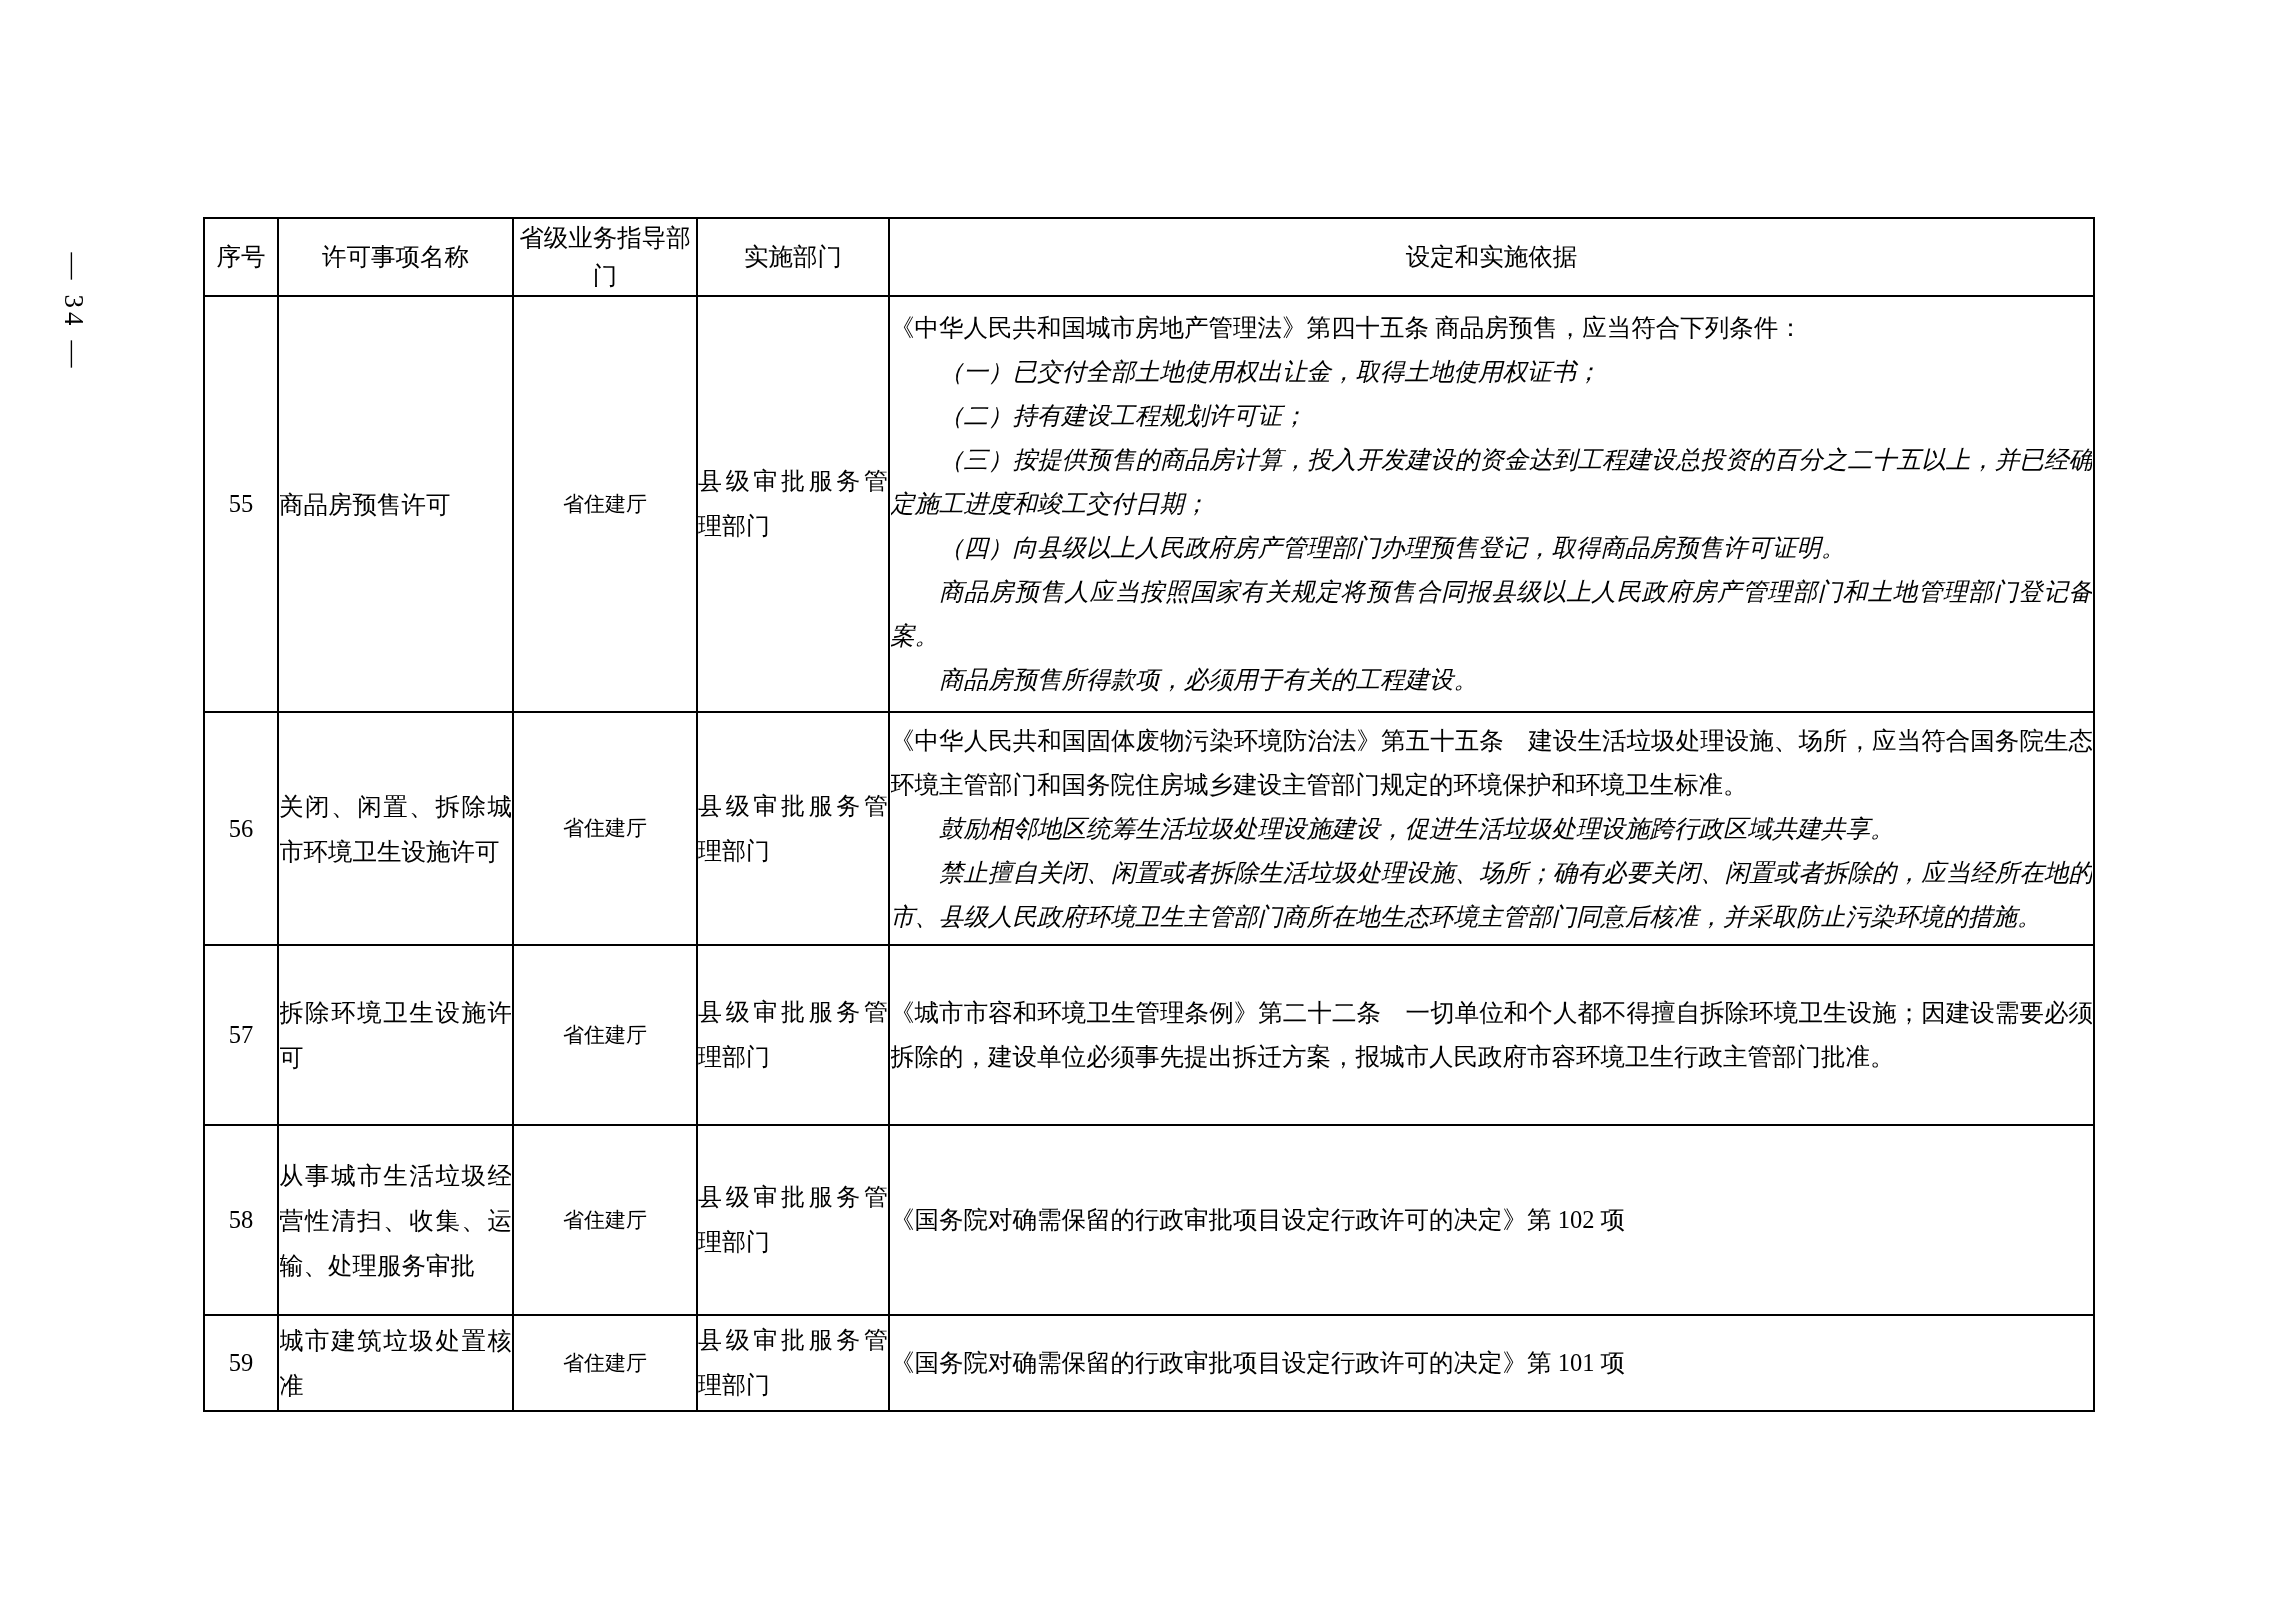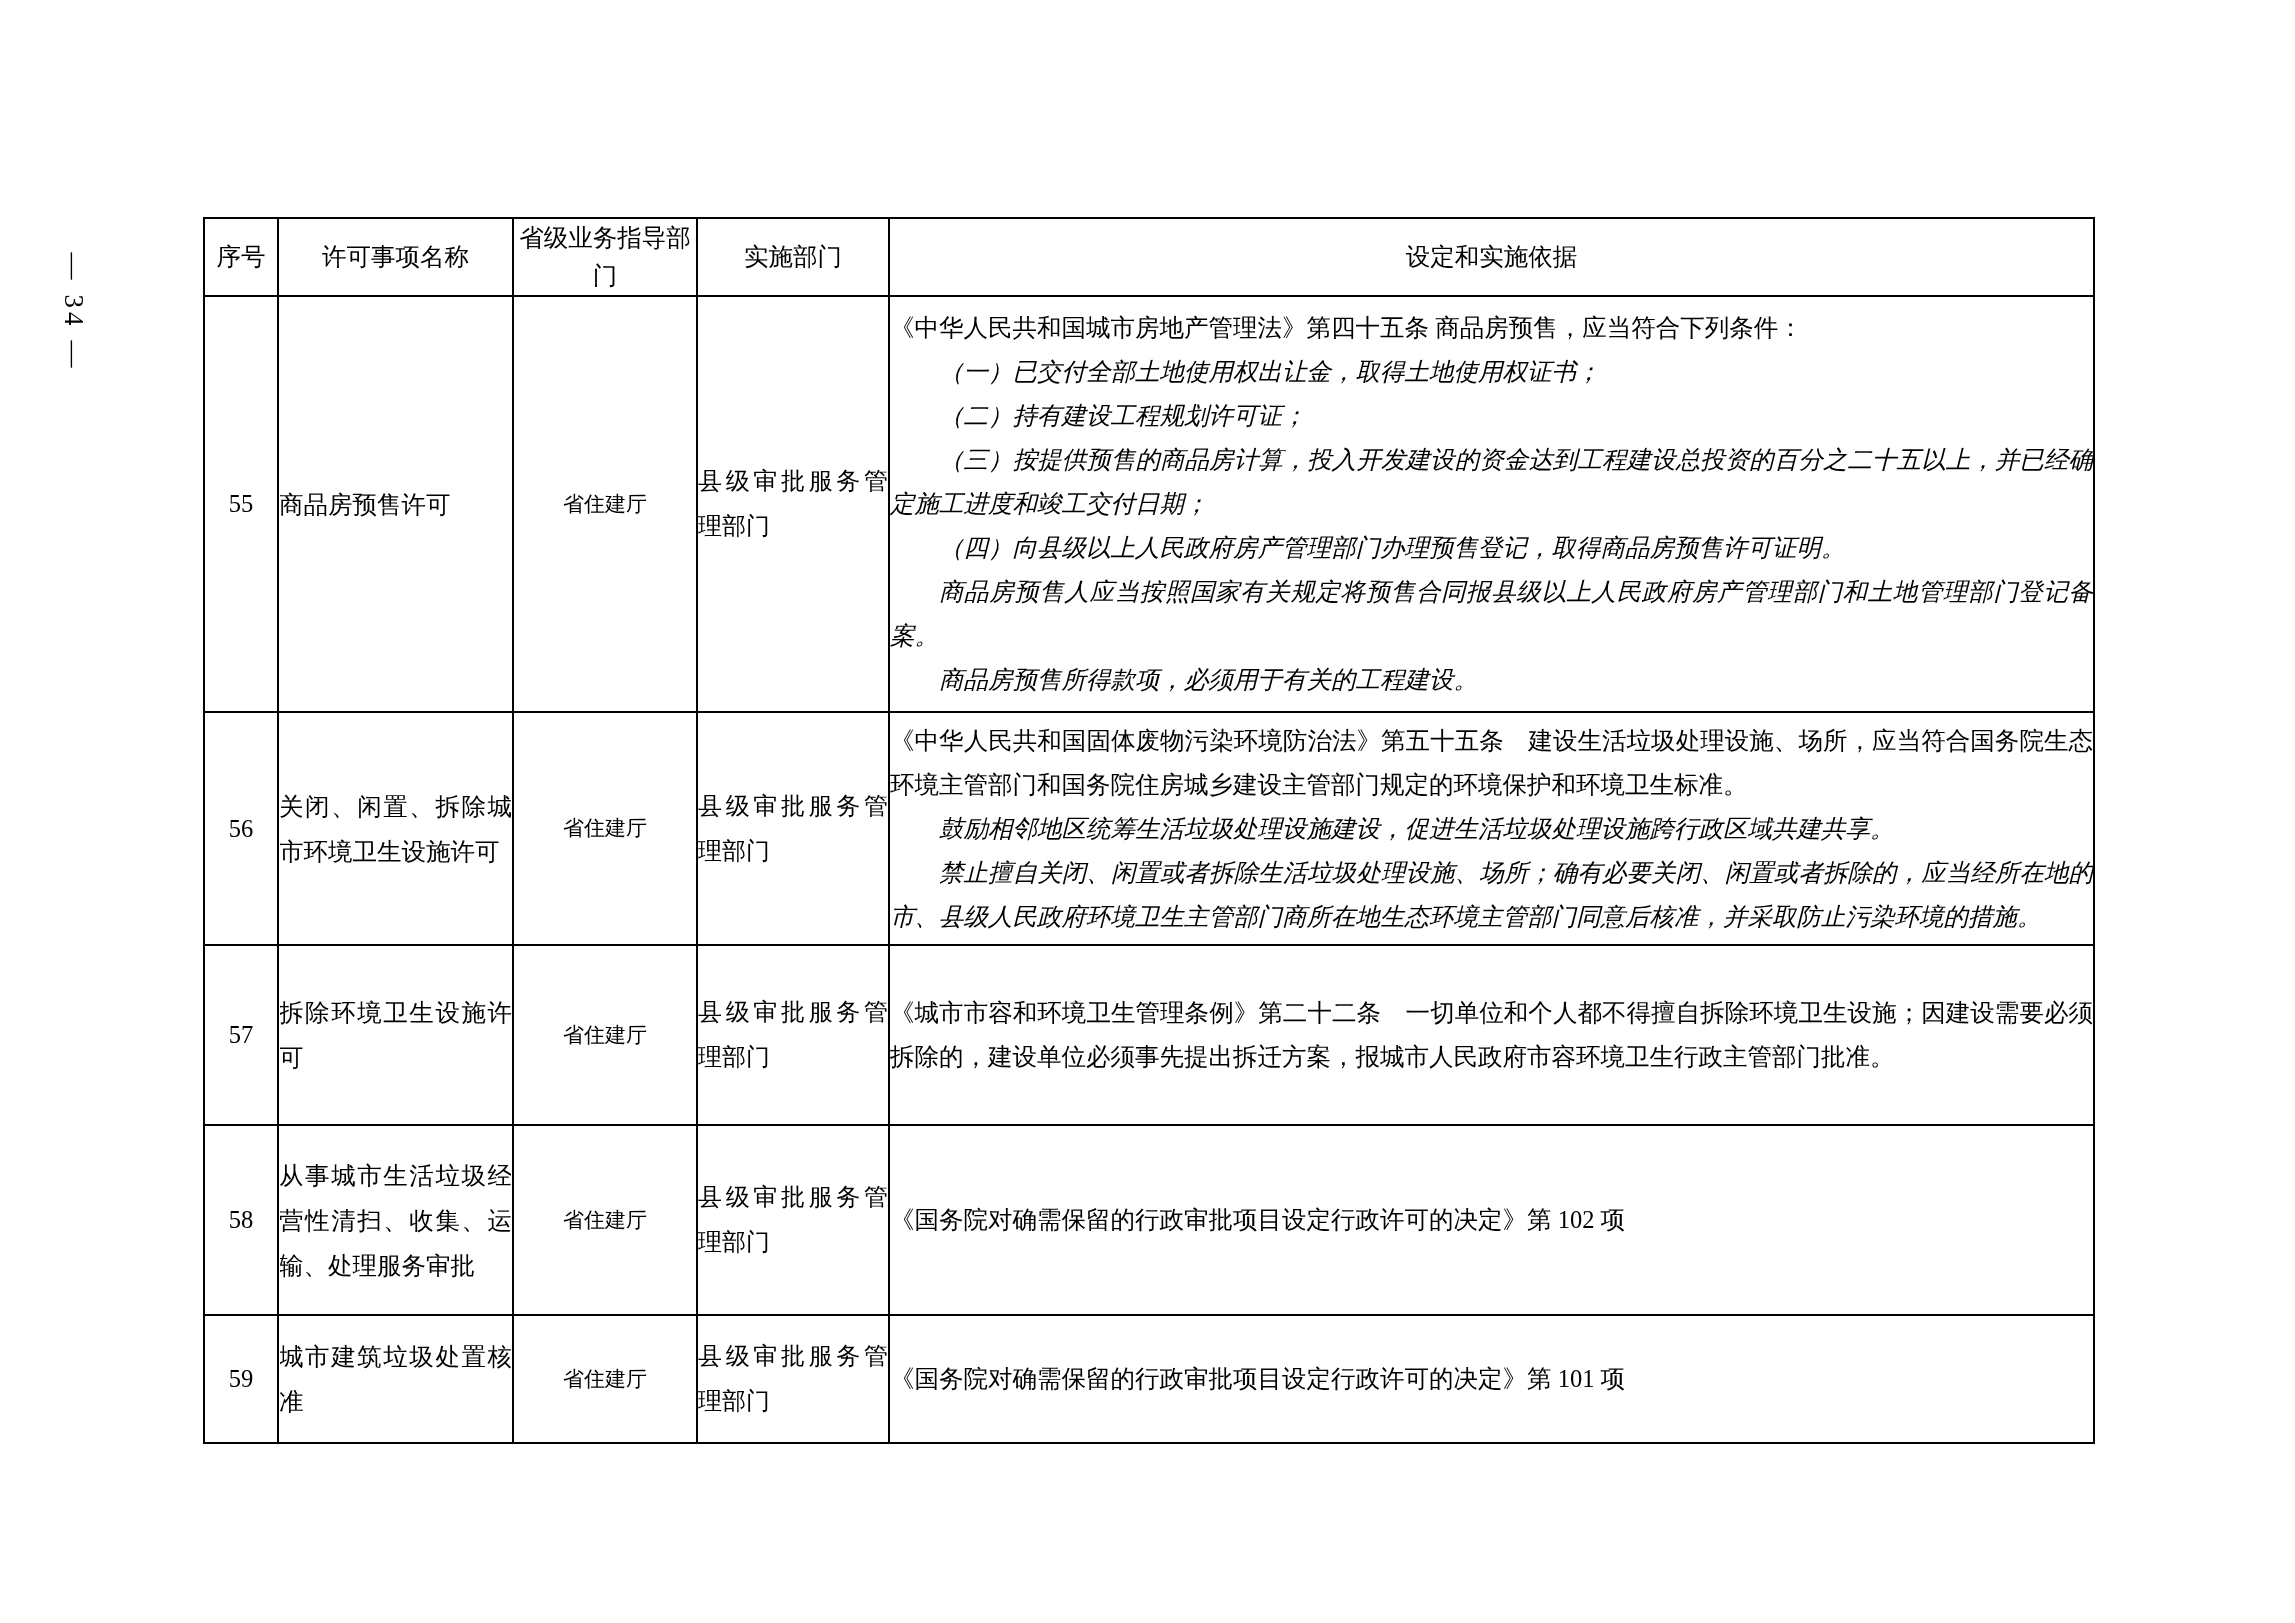--- a/index.html
+++ b/index.html
@@ -75,20 +75,21 @@
     padding: 0 15px;
     font-size: 24px;
     line-height: 45px;
     text-align: justify;
   }
   td.c-basis {
     padding: 0 5.5px 0 4.1px;
     font-size: 24.5px;
     line-height: 44px;
     text-align: justify;
+    border-radius: 17px;
   }
   td.c-basis p {
     margin: 0;
   }
   td.c-basis p.indent {
     text-indent: 2em;
     font-style: italic;
   }
 </style>
 </head>
@@ -157,21 +158,21 @@
     <tr style="height:190px">
       <td class="c-no">58</td>
       <td class="c-name">从事城市生活垃圾经营性清扫、收集、运输、处理服务审批</td>
       <td class="c-guide">省住建厅</td>
       <td class="c-impl">县级审批服务管理部门</td>
       <td class="c-basis">
         <p>《国务院对确需保留的行政审批项目设定行政许可的决定》第 102 项</p>
       </td>
     </tr>
 
-    <tr style="height:128px">
+    <tr style="height:96px">
       <td class="c-no">59</td>
       <td class="c-name">城市建筑垃圾处置核准</td>
       <td class="c-guide">省住建厅</td>
       <td class="c-impl">县级审批服务管理部门</td>
       <td class="c-basis">
         <p>《国务院对确需保留的行政审批项目设定行政许可的决定》第 101 项</p>
       </td>
     </tr>
 
   </tbody>

